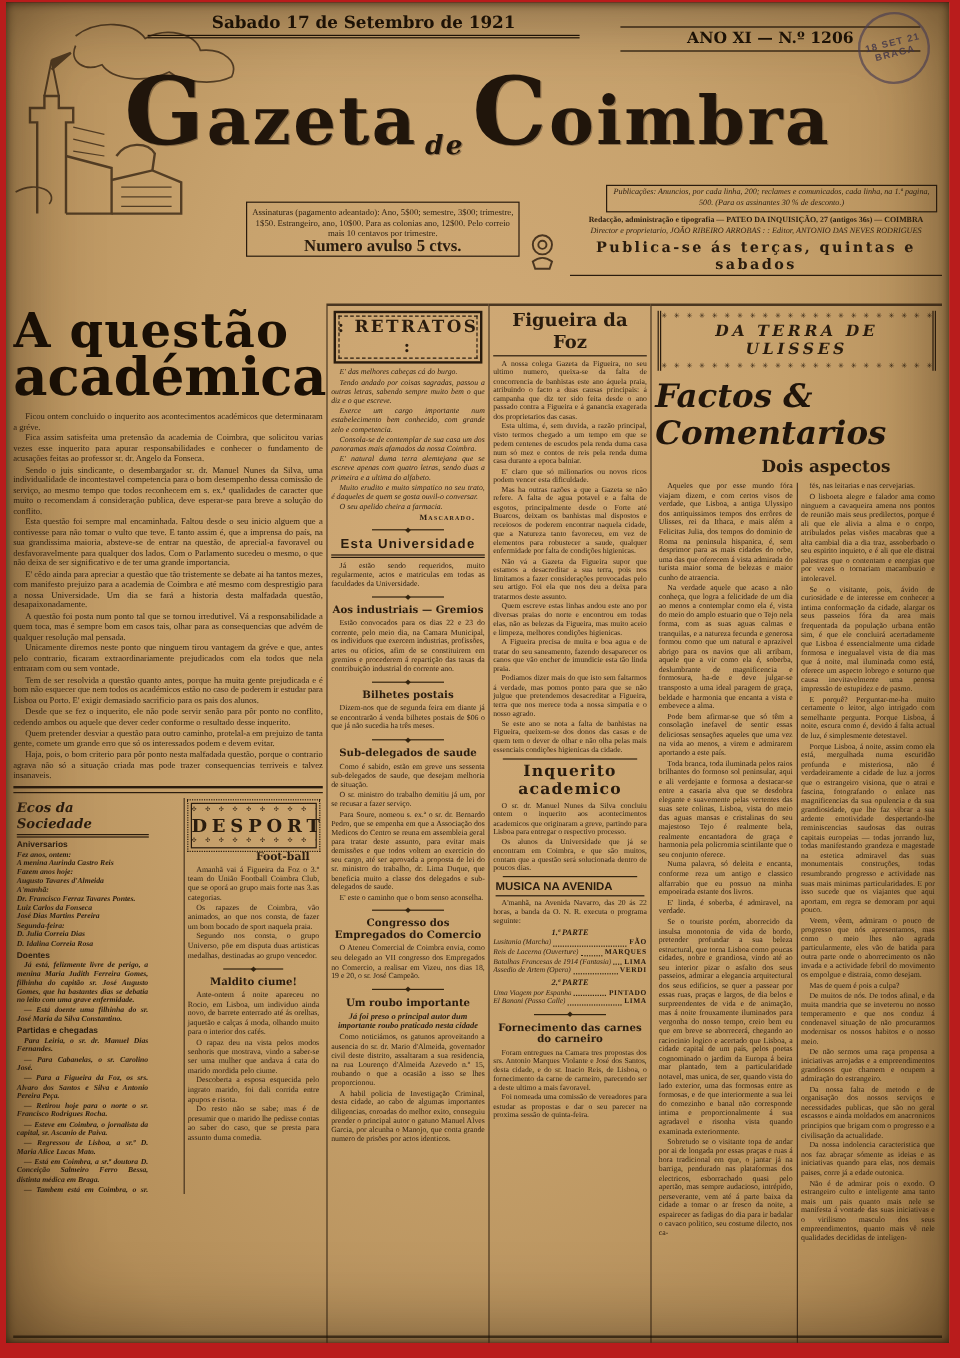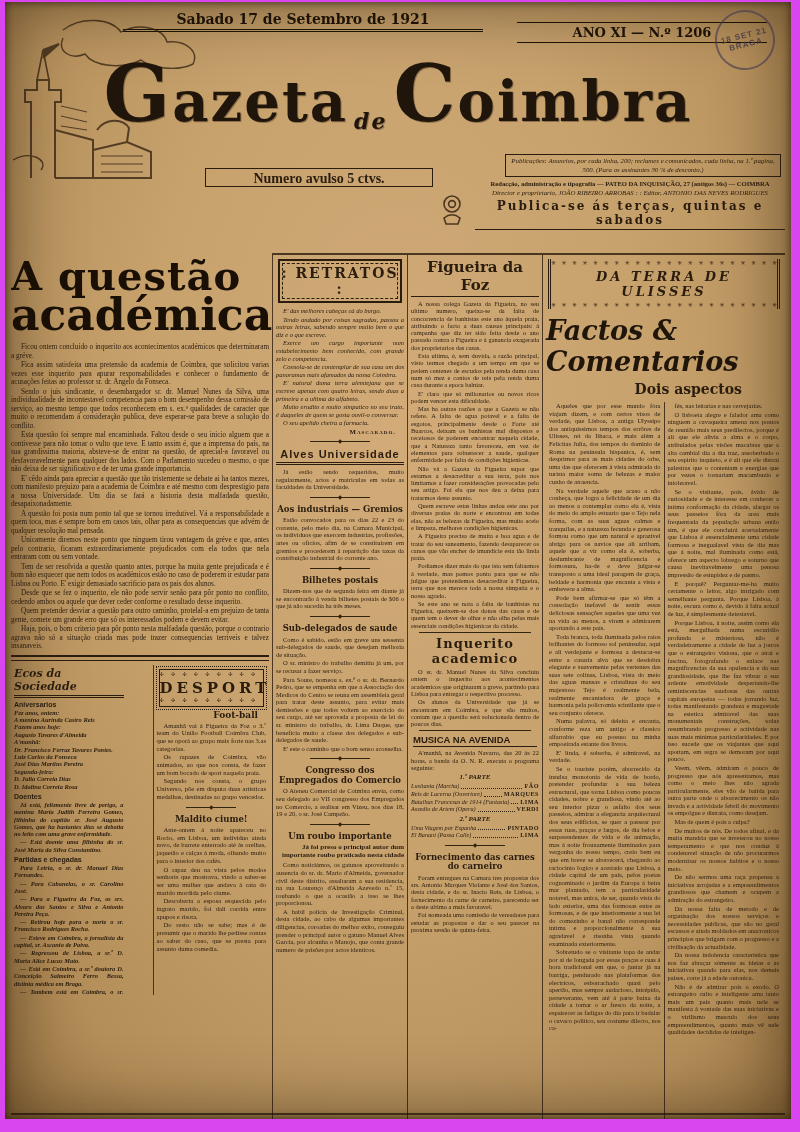--- a/index.html
+++ b/index.html
@@ -1,16 +1,16 @@
 <!DOCTYPE html>
 <html><head>
 <meta charset="utf-8">
 <style>
   html,body{margin:0;padding:0;background:#0e0a06;}
-  .photo{position:relative;width:800px;height:1132px;background:#d946ef;overflow:hidden;
+  .photo{position:relative;width:800px;height:1132px;background:#b91c1c;overflow:hidden;
          font-family:"Liberation Serif",serif;color:#2a1c0e;}
   .paper{position:absolute;left:5px;top:2px;right:9px;bottom:13px;overflow:hidden;
          background:radial-gradient(ellipse at 50% 38%, #d2ab78 0%, #c7a26d 45%, #b48e59 82%, #9a7544 100%);
          box-shadow:inset 0 0 70px rgba(45,28,10,.6), inset 0 0 8px rgba(30,18,6,.8);}
   
   .topbar{position:relative;height:42px;}
   .dateline{position:absolute;left:118px;top:9px;width:360px;text-align:center;
             font-weight:bold;font-size:14px;font-family:"DejaVu Serif",serif;color:#1d1206;
             border-bottom:3px double #1d1206;padding-bottom:2px;}
   .issueline{position:absolute;right:24px;top:20px;width:250px;text-align:center;font-weight:bold;
@@ -79,21 +79,21 @@
   .cut::after{content:"◆";position:absolute;left:50%;top:0;transform:translateX(-50%);font-size:6px;color:#33240f;}
   .rule{border-top:1px solid #33240f;margin:3px 8px;}
   
   .retbox{border:2px solid #2a1c0e;outline:1px dashed #2a1c0e;outline-offset:-5px;margin:4px 2px 4px;
           text-align:center;font-family:"DejaVu Serif",serif;font-weight:bold;font-size:14px;
           letter-spacing:2px;padding:4px 0;}
   .sig{text-align:right;font-size:6.8px;font-variant:small-caps;letter-spacing:1px;font-weight:bold;
        padding-right:8px;margin:1px 0 2px;}
   .univ-t{margin:2px 0 3px;text-align:center;font-size:11px;letter-spacing:1px;font-weight:bold;
           font-family:"Liberation Sans",sans-serif;border-bottom:3px double #2a1c0e;padding-bottom:2px;}
-  .subt{font-weight:bold;font-size:7px;line-height:8px;text-align:right;margin:1px 0 2px;}
+  .subt{font-weight:bold;font-size:7px;line-height:8px;text-align:center;margin:1px 0 2px;font-style:italic;}
   
   .fig-t{margin:3px 0 3px;font-family:"DejaVu Serif",serif;font-weight:bold;font-size:15px;
          text-align:center;border-bottom:1px solid #2a1c0e;padding-bottom:2px;}
   .col3 p.para{font-size:6.4px;line-height:7.3px;}
   .inq-t{margin:3px 0 2px;font-family:"DejaVu Serif",serif;font-weight:bold;font-size:13px;
          letter-spacing:1px;text-align:center;}
   .mus-t{margin:3px 2px 2px;font-family:"Liberation Sans",sans-serif;font-weight:bold;font-size:9.5px;
          border-bottom:1px solid #2a1c0e;padding-bottom:1px;}
   .part-lbl{text-align:center;font-style:italic;font-weight:bold;font-size:7px;margin:2px 0 1px;}
   .prog-row{display:flex;align-items:flex-end;font-size:6.2px;line-height:7.6px;}
@@ -146,20 +146,21 @@
             <path d="M60 96 L86 102 M60 106 L86 112 M60 116 L86 120" stroke-width="1"></path>
             <path d="M100 146 L142 146 M100 154 L142 154 M100 162 L142 162" stroke-width="1"></path>
           </g>
         </svg>
         <div class="mast-title">
           <span class="t1">Gazeta</span><span class="tde">de</span><span class="t2">Coimbra</span>
         </div>
       </div>
       <div class="inforow">
         <div class="subsbox">
+          <span>Assinaturas (pagamento adeantado): Ano, 5$00; semestre, 3$00; trimestre, 1$50. Estrangeiro, ano, 10$00. Para as colonias ano, 12$00. Pelo correio mais 10 centavos por trimestre.</span>
           <p class="avulso">Numero avulso 5 ctvs.</p>
         </div>
         <svg class="ornament" width="26" height="34" viewBox="0 0 26 34">
           <g fill="none" stroke="#2a1a0c" stroke-width="1.6" opacity="0.8">
             <circle cx="13" cy="12" r="8"></circle>
             <circle cx="13" cy="12" r="3.4"></circle>
             <path d="M5 26 C10 22 16 22 21 26 L19 32 L7 32 Z"></path>
           </g>
         </svg>
         <div class="pubcol">
@@ -257,21 +258,21 @@
             <p class="para">E' das melhores cabeças cá do burgo.</p>
             <p class="para">Tendo andado por coisas sagradas, passou a outras letras, sabendo sempre muito bem o que diz e o que escreve.</p>
             <p class="para">Exerce um cargo importante num estabelecimento bem conhecido, com grande zelo e competencia.</p>
             <p class="para">Consola-se de contemplar de sua casa um dos panoramas mais afamados da nossa Coimbra.</p>
             <p class="para">E' natural duma terra alemtejana que se escreve apenas com quatro letras, sendo duas a primeira e a ultima do alfabeto.</p>
             <p class="para">Muito erudito e muito simpatico no seu trato, é daqueles de quem se gosta ouvil-o conversar.</p>
             <p class="para">O seu apelido cheira a farmacia.</p>
           </div>
         <div class="sig">Mascarado.</div>
         <div class="cut"></div>
-        <h4 class="univ-t">Alves Universidade</h4>
+        <h4 class="univ-t">Esta Universidade</h4>
         <div>
             <p class="para">Já estão sendo requeridos, muito regularmente, actos e matriculas em todas as faculdades da Universidade.</p>
           </div>
         <div class="cut"></div>
         <h4 class="h-small">Aos industriais — Gremios</h4>
         <div>
             <p class="para">Estão convocados para os dias 22 e 23 do corrente, pelo meio dia, na Camara Municipal, os individuos que exercem industrias, profissões, artes ou oficios, afim de se constituirem em gremios e procederem á repartição das taxas da contribuição industrial do corrente ano.</p>
           </div>
         <div class="cut"></div>
         <h4 class="h-small">Bilhetes postais</h4>

